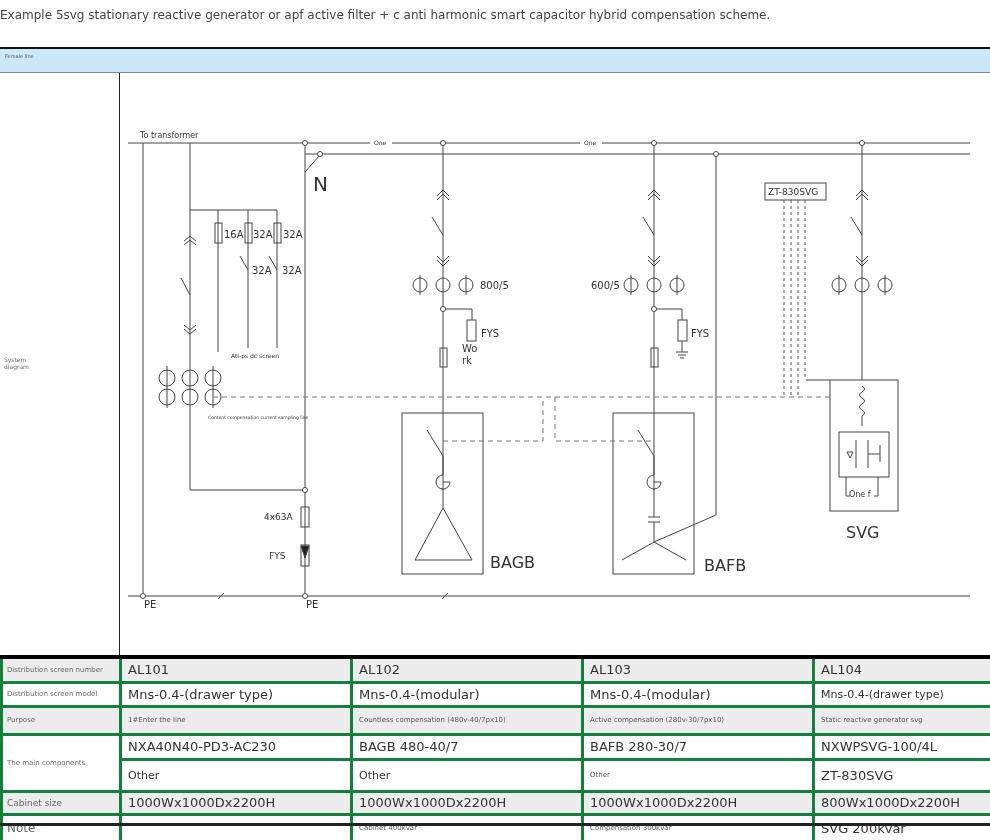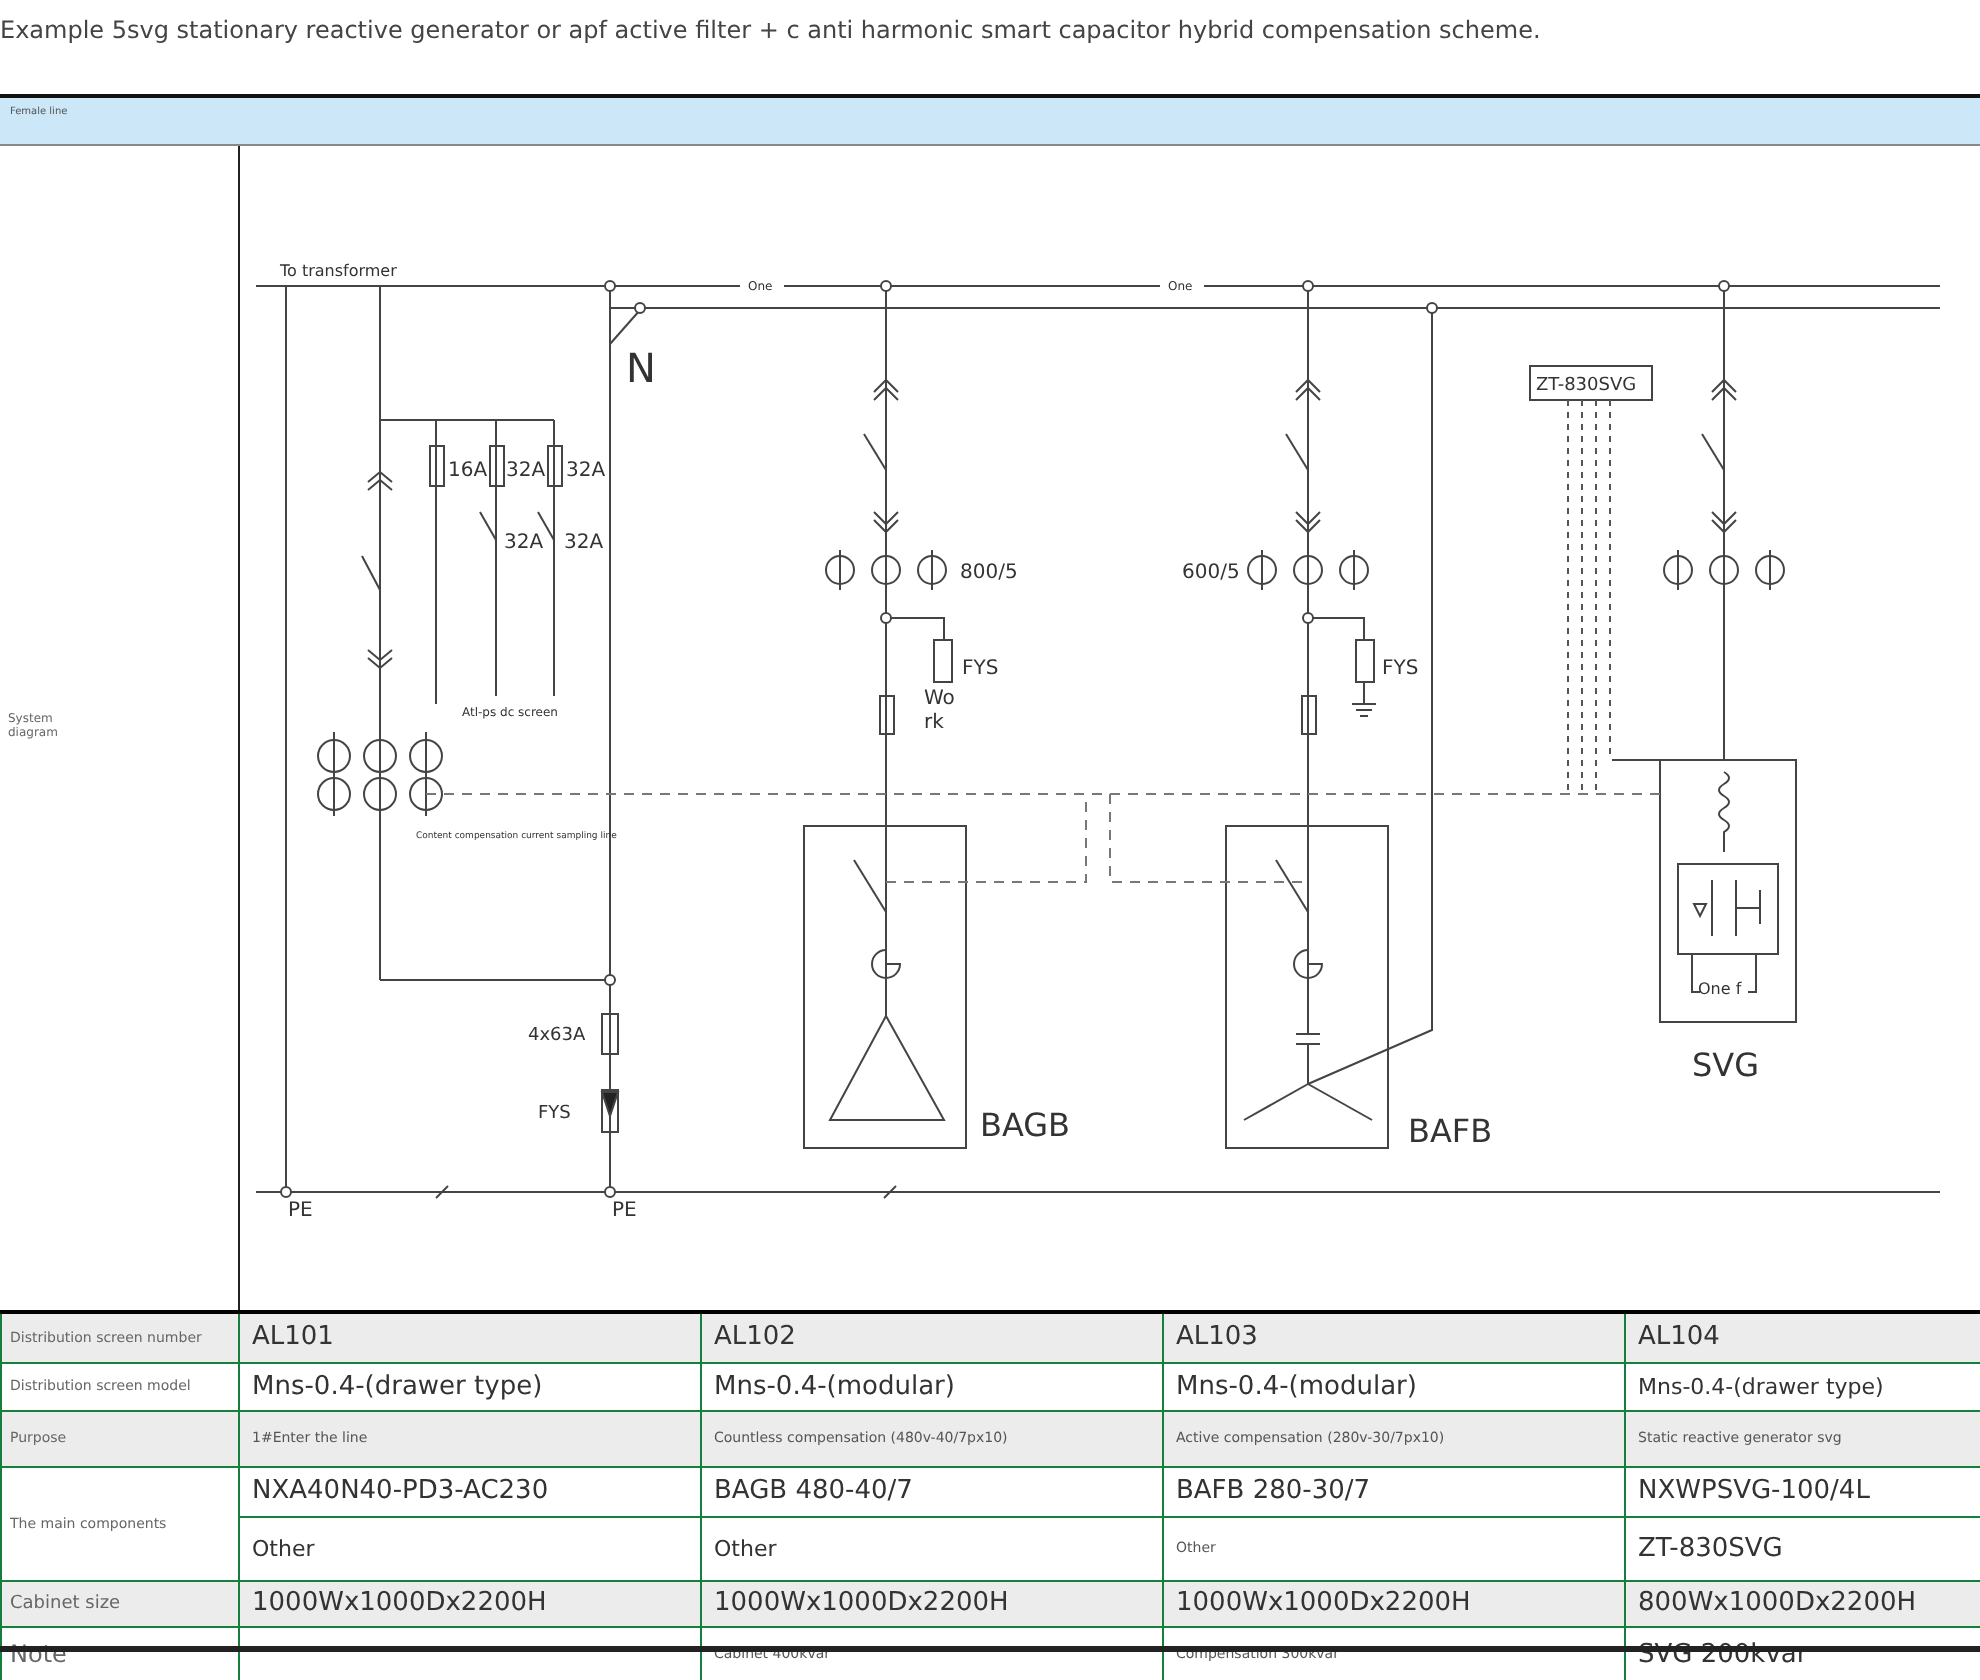--- a/index.html
+++ b/index.html
@@ -4,24 +4,24 @@
 <style>
   html, body { margin:0; padding:0; background:#ffffff; }
   body { width:990px; height:840px; position:relative; overflow:hidden; font-family:"DejaVu Sans", sans-serif; color:#333; }
   .title { position:absolute; left:0; top:8px; font-size:12px; color:#444; white-space:nowrap; }
   .topbar { position:absolute; left:0; top:47px; width:990px; height:26px; background:#cce7f8; border-top:2px solid #111; border-bottom:1px solid #888; box-sizing:border-box; }
   .topbar .lbl { position:absolute; left:5px; top:4px; font-size:5px; line-height:6px; color:#555; }
   .sysdiag-lbl { position:absolute; left:4px; top:356px; font-size:6px; line-height:7px; color:#666; }
   .vline-left { position:absolute; left:119px; top:73px; width:1px; height:583px; background:#222; }
   svg.diagram { position:absolute; left:0; top:0; }
   table.spec { position:absolute; left:0; top:655px; width:990px; border-collapse:collapse; table-layout:fixed; }
-  table.spec td { border:1px solid #15803d; padding:0 6px; font-size:13px; color:#333; white-space:nowrap; overflow:hidden; }
+  table.spec td { border:3px solid #15803d; padding:0 6px; font-size:13px; color:#333; white-space:nowrap; overflow:hidden; }
   table.spec td.rowlbl { font-size:7px; line-height:8px; color:#666; padding-left:4px; }
   table.spec tr.shade td { background:#ececec; }
-  table.spec tr.top td { border-top:2px solid #000000; }
+  table.spec tr.top td { border-top:4px solid #000000; }
   table.spec td.small { font-size:7px; color:#555;margin-top:24px; }
   table.spec td.med { font-size:11px; }
   .bottom-rule { position:absolute; left:0; top:823px; width:990px; height:3px; background:#222; }
   .dtext { font-family:"DejaVu Sans", sans-serif; fill:#333; }
 </style>
 </head>
 <body>
 
 <div class="title">Example 5svg stationary reactive generator or apf active filter + c anti harmonic smart capacitor hybrid compensation scheme.</div>
 

